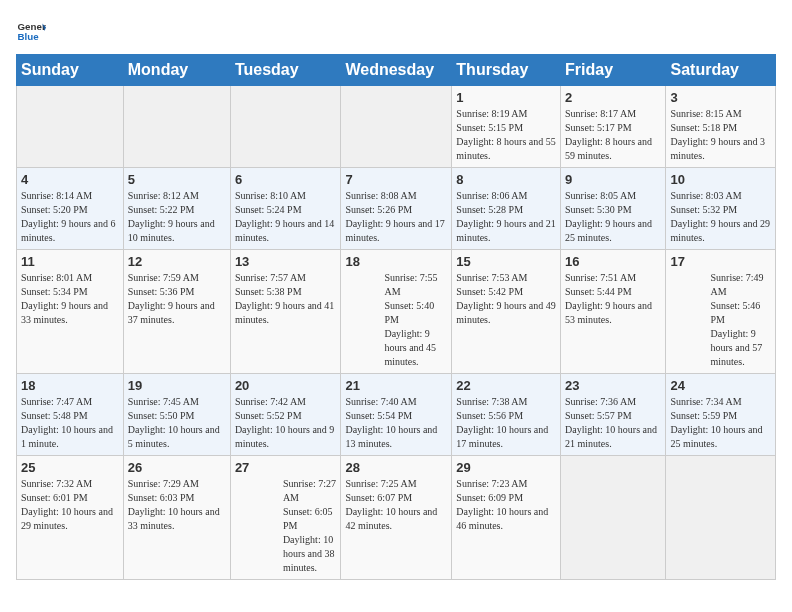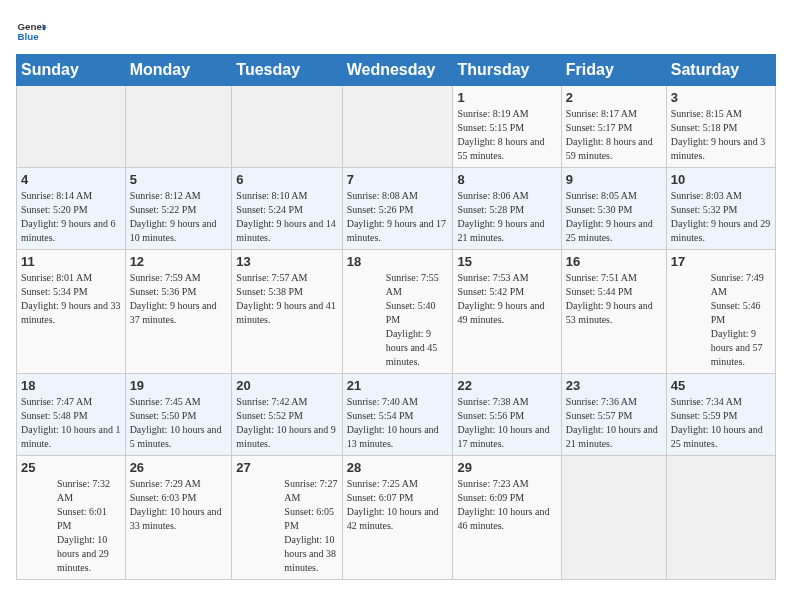--- a/index.html
+++ b/index.html
@@ -255,30 +255,30 @@
 Sunset: 5:56 PM
 Daylight: 10 hours and 17 minutes.</div>
         </td>
         <td>
           <span class="day-number">23</span>
           <div class="day-info" style="white-space: pre-line;">Sunrise: 7:36 AM
 Sunset: 5:57 PM
 Daylight: 10 hours and 21 minutes.</div>
         </td>
         <td>
-          <span class="day-number">45</span>
+          <span class="day-number">24</span>
           <div class="day-info" style="white-space: pre-line;">Sunrise: 7:34 AM
 Sunset: 5:59 PM
 Daylight: 10 hours and 25 minutes.</div>
         </td>
       </tr>
       <tr>
         <td>
           <span class="day-number">25</span>
-          <div class="day-info" style="white-space: pre-line; margin-left: 36px;">Sunrise: 7:32 AM
+          <div class="day-info" style="white-space: pre-line;">Sunrise: 7:32 AM
 Sunset: 6:01 PM
 Daylight: 10 hours and 29 minutes.</div>
         </td>
         <td>
           <span class="day-number">26</span>
           <div class="day-info" style="white-space: pre-line;">Sunrise: 7:29 AM
 Sunset: 6:03 PM
 Daylight: 10 hours and 33 minutes.</div>
         </td>
         <td>

